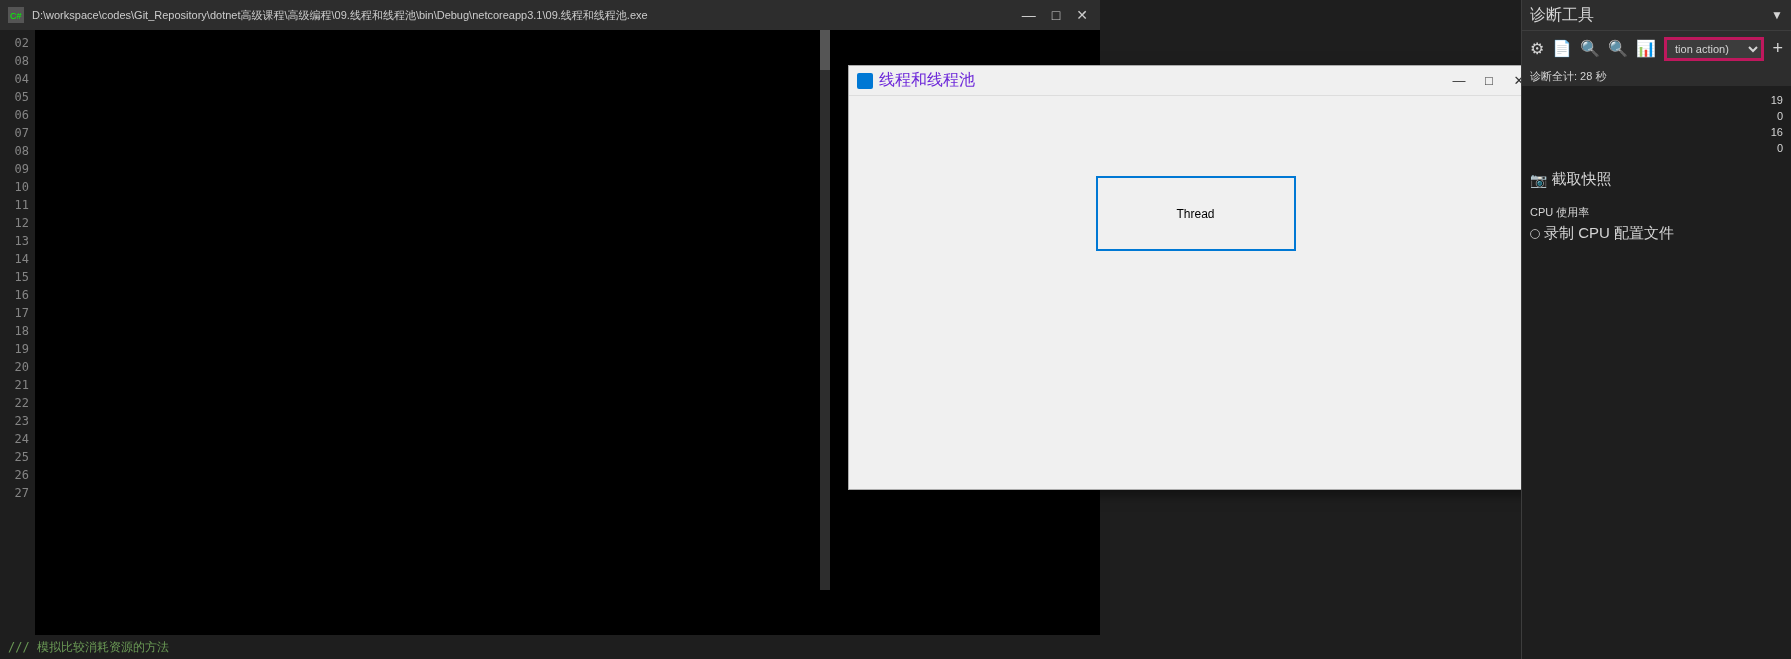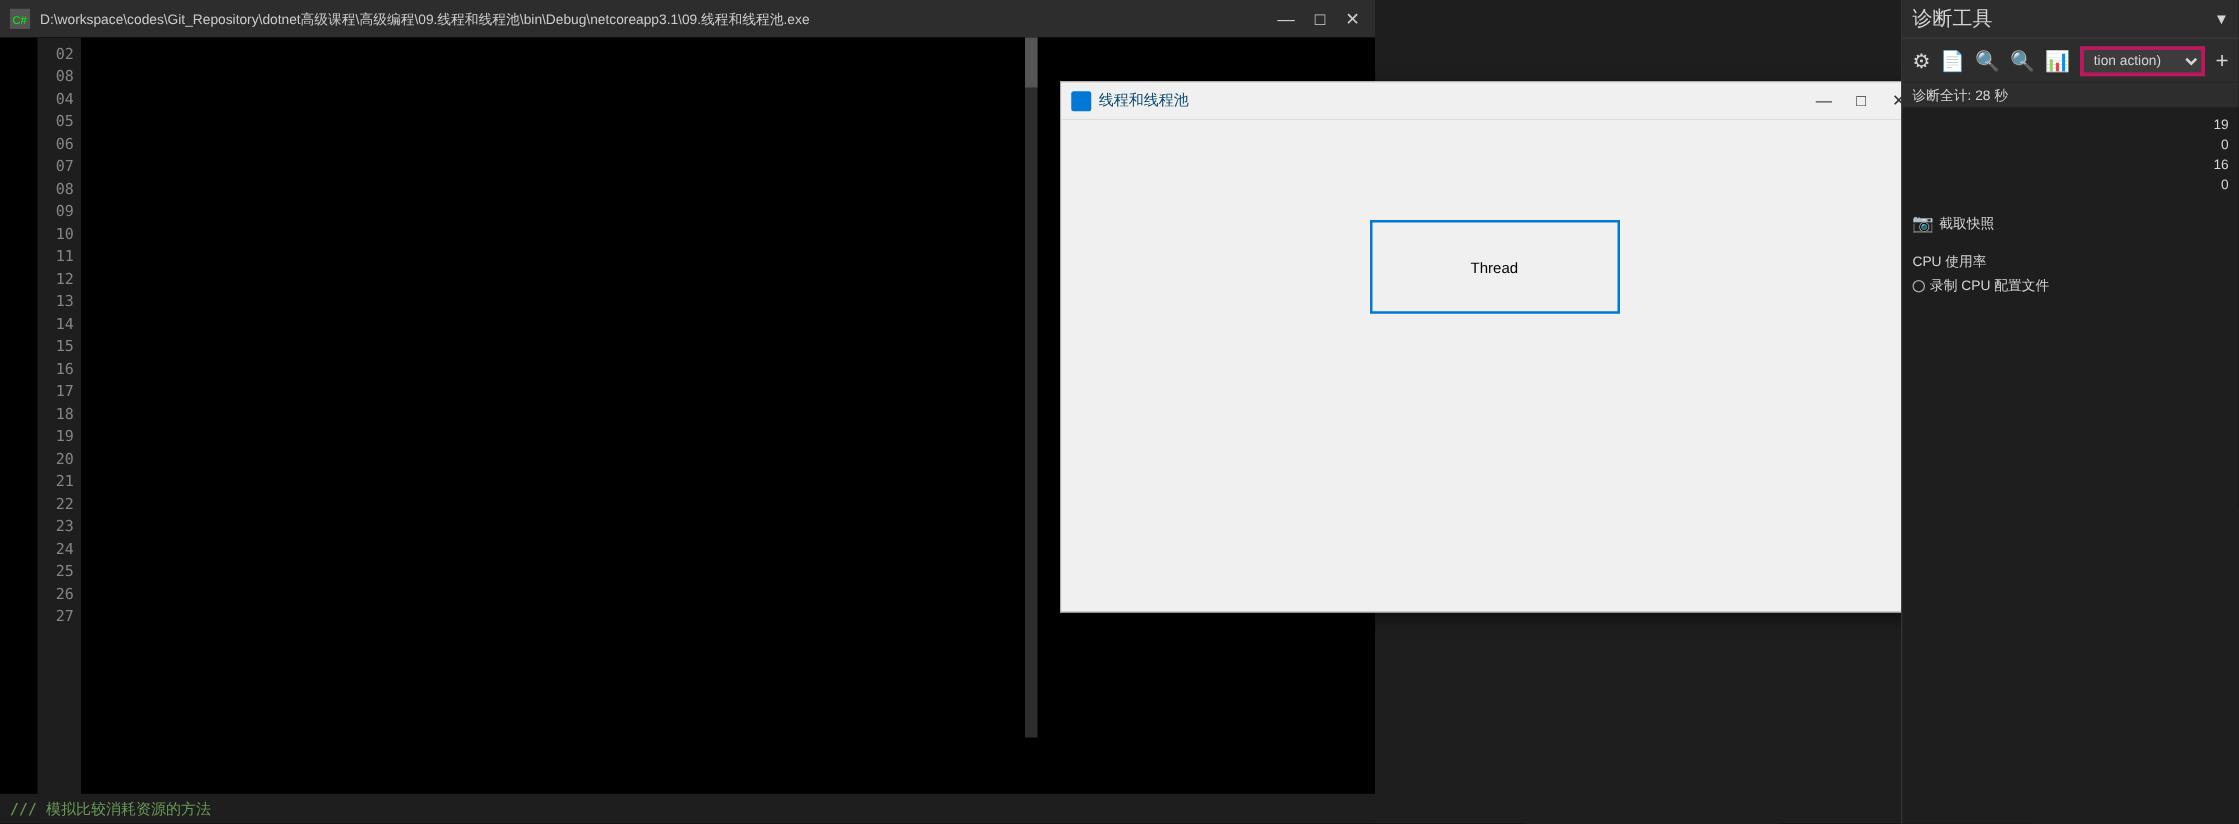--- a/index.html
+++ b/index.html
@@ -22,21 +22,20 @@
       background: #1e1e1e;
       display: flex;
       flex-direction: column;
     }
 
     .editor-content {
       flex: 1;
       display: flex;
       background: #000;
       overflow: hidden;
-      padding-left: 30px;
     }
 
     .line-numbers {
       width: 35px;
       background: #1e1e1e;
       padding: 4px 0;
       display: flex;
       flex-direction: column;
       align-items: flex-end;
       padding-right: 6px;
@@ -175,21 +174,21 @@
     .diag-radio {
       width: 10px;
       height: 10px;
       border-radius: 50%;
       border: 1px solid #aaa;
       background: transparent;
     }
 
     .diag-record-label {
       color: #d4d4d4;
-      font-size: 11px;
+      font-size: 15px;
       text-align: center;
     }
 
     
     .wpf-window {
       position: absolute;
       left: 848px;
       top: 65px;
       width: 695px;
       height: 425px;
@@ -211,22 +210,22 @@
 
     .wpf-icon {
       width: 16px;
       height: 16px;
       background: #0078d4;
       border-radius: 2px;
       margin-right: 6px;
     }
 
     .wpf-title-text {
-      color: #0c4a6e;
-      font-size: 12px;
+      color: #6d28d9;
+      font-size: 16px;
       flex: 1;
     }
 
     .wpf-controls {
       display: flex;
       gap: 0;
     }
 
     .wpf-ctrl-btn {
       width: 30px;

